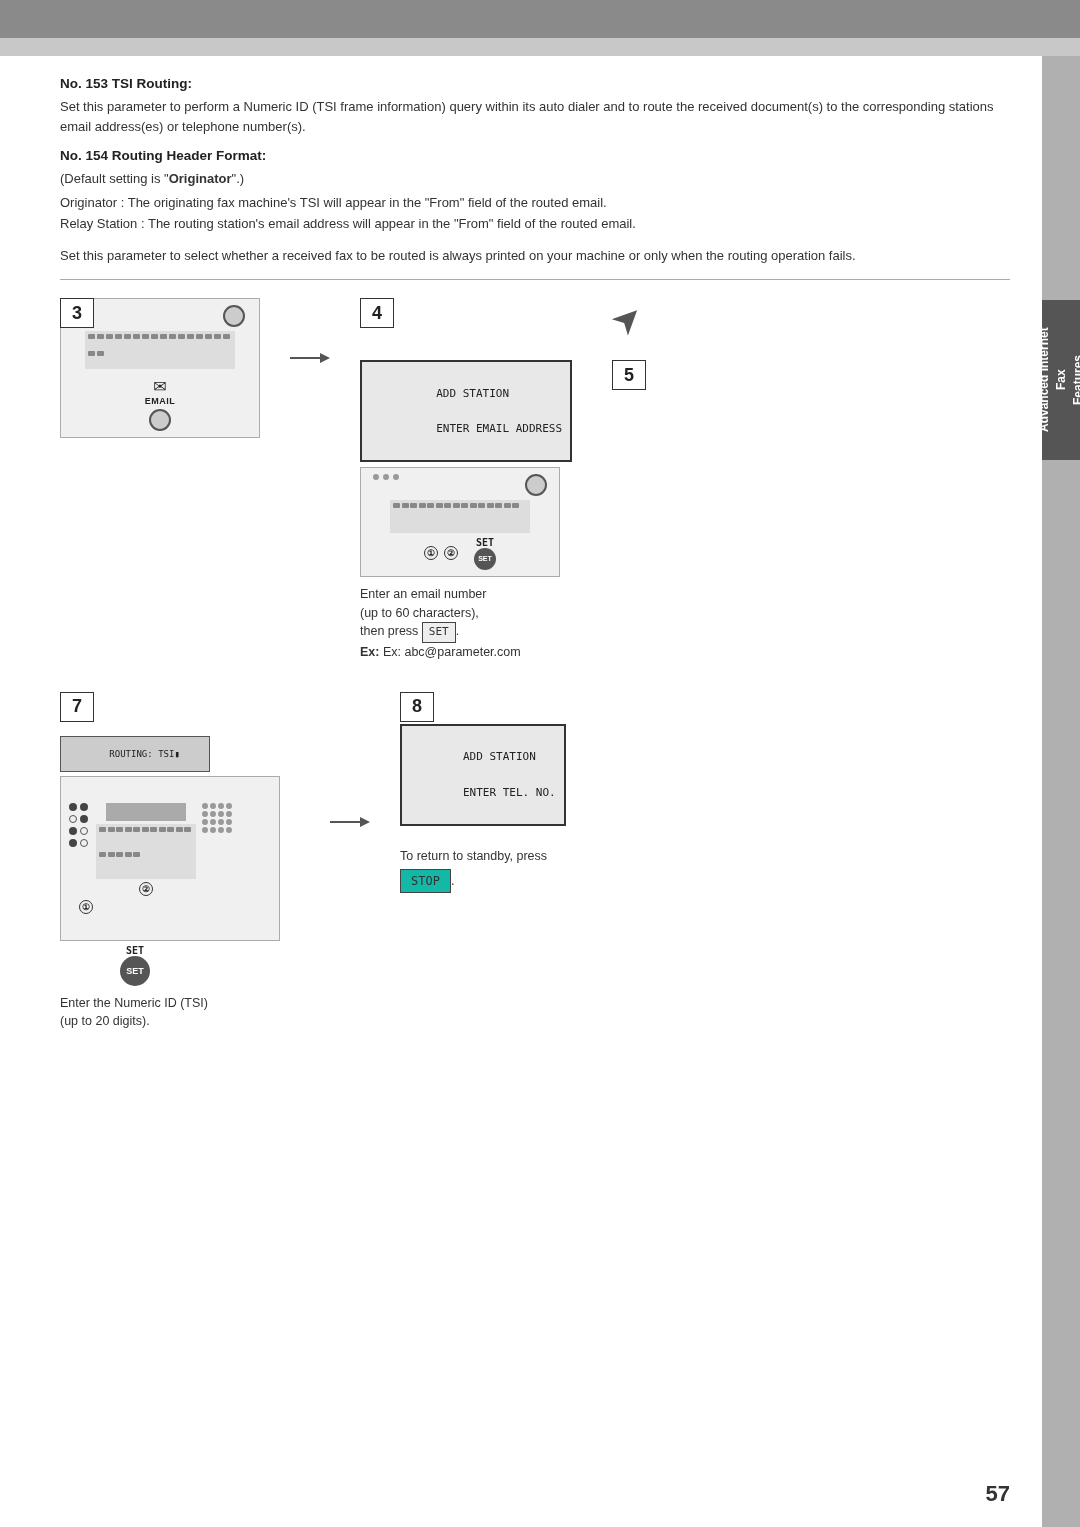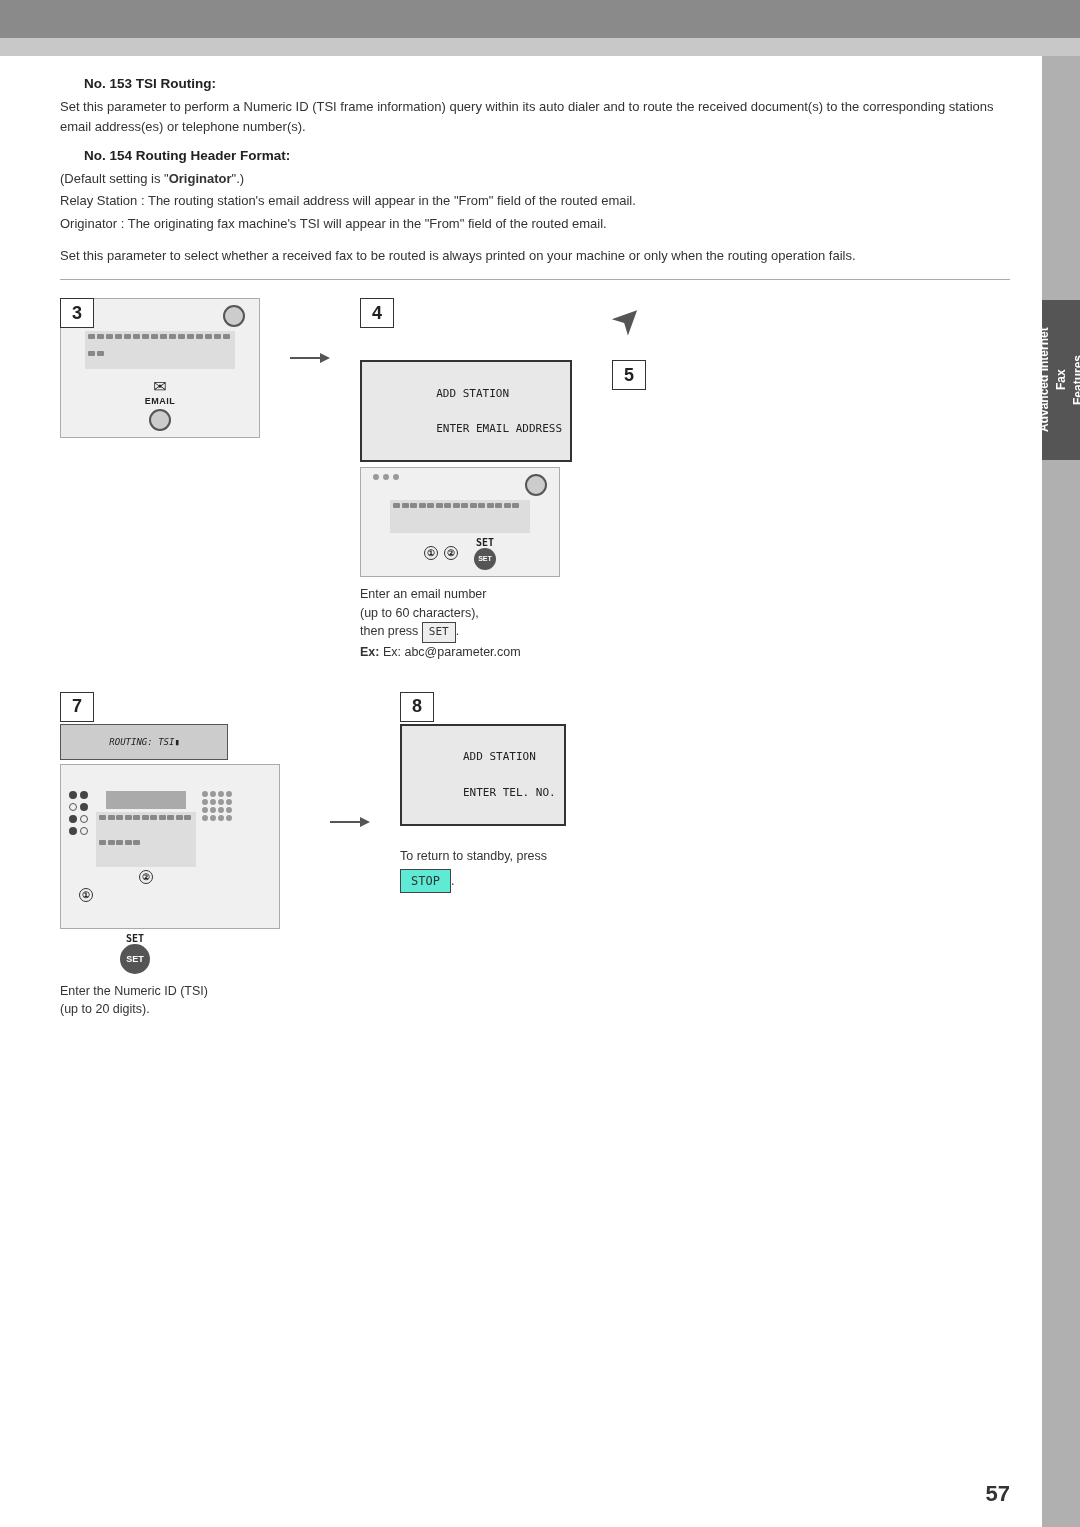--- a/index.html
+++ b/index.html
@@ -75,21 +75,20 @@
     }
 
     
     .section {
       margin-bottom: 12px;
     }
     .section-heading {
       font-weight: bold;
       font-size: 13.5px;
       margin-bottom: 6px;
-      margin-left: 24px;
     }
     .section-body {
       font-size: 13px;
       line-height: 1.5;
       color: #333;
     }
     .bold-text { font-weight: bold; }
 
     
     .divider {
@@ -224,21 +223,21 @@
       margin-bottom: 4px;
     }
 
     
     .stop-btn {
       display: inline-block;
       border: 1px solid #444;
       padding: 2px 10px;
       font-family: monospace;
       font-size: 12px;
-      background: #5eead4;
+      background: #14b8a6;
       margin-top: 4px;
     }
 
     
     .page-number {
       position: absolute;
       bottom: 20px;
       right: 70px;
       font-size: 22px;
       font-weight: bold;
@@ -356,27 +355,27 @@
   <div class="section">
     <div class="section-heading">No. 153 TSI Routing:</div>
     <div class="section-body">Set this parameter to perform a Numeric ID (TSI frame information) query within its auto dialer and to route the received document(s) to the corresponding stations email address(es) or telephone number(s).</div>
   </div>
 
   <div class="section">
     <div class="section-heading">No. 154 Routing Header Format:</div>
     <div class="section-body" style="margin-top:6px;">
       (Default setting is "<span class="bold-text">Originator</span>".)
     </div>
+    <div class="section-body" style="margin-top:4px;">
+      <span>Originator</span>
+      <span>:  The originating fax machine's TSI will appear in the "From" field of the routed email.</span>
+    </div>
     <div class="section-body" style="margin-top:2px;">
       <span>Relay Station</span>
       <span>:  The routing station's email address will appear in the "From" field of the routed email.</span>
-    </div>
-    <div class="section-body" style="margin-top:4px;">
-      <span>Originator</span>
-      <span>:  The originating fax machine's TSI will appear in the "From" field of the routed email.</span>
     </div>
   </div>
 
   <div class="section">
     <div class="section-body">Set this parameter to select whether a received fax to be routed is always printed on your machine or only when the routing operation fails.</div>
   </div>
 
   <hr class="divider">
 
   <div class="diagram-row">
@@ -492,21 +491,21 @@
       <div class="step5-box">5</div>
     </div>
 
   </div>
 
   <div class="diagram-row2">
 
     <div class="step-block" style="width:240px; position:relative;">
       <div class="step-number-box">7</div>
 
-      <div class="routing-lcd" style="margin-top:32px; width:168px;font-style:italic;">
+      <div class="routing-lcd" style="margin-top:44px; width:150px;">
         <span>ROUTING: TSI</span>▮
       </div>
 
       <div class="fax-large" style="width:220px; height:165px; margin-top:0;">
 
         <div style="display:flex; width:100%;">
           <div style="display:flex; flex-direction:column; gap:4px; margin-right:8px;">
             <div style="display:flex; gap:3px;">
               <div class="ind-dot active" style="width:8px;height:8px;"></div>
               <div class="ind-dot active" style="width:8px;height:8px;"></div>

